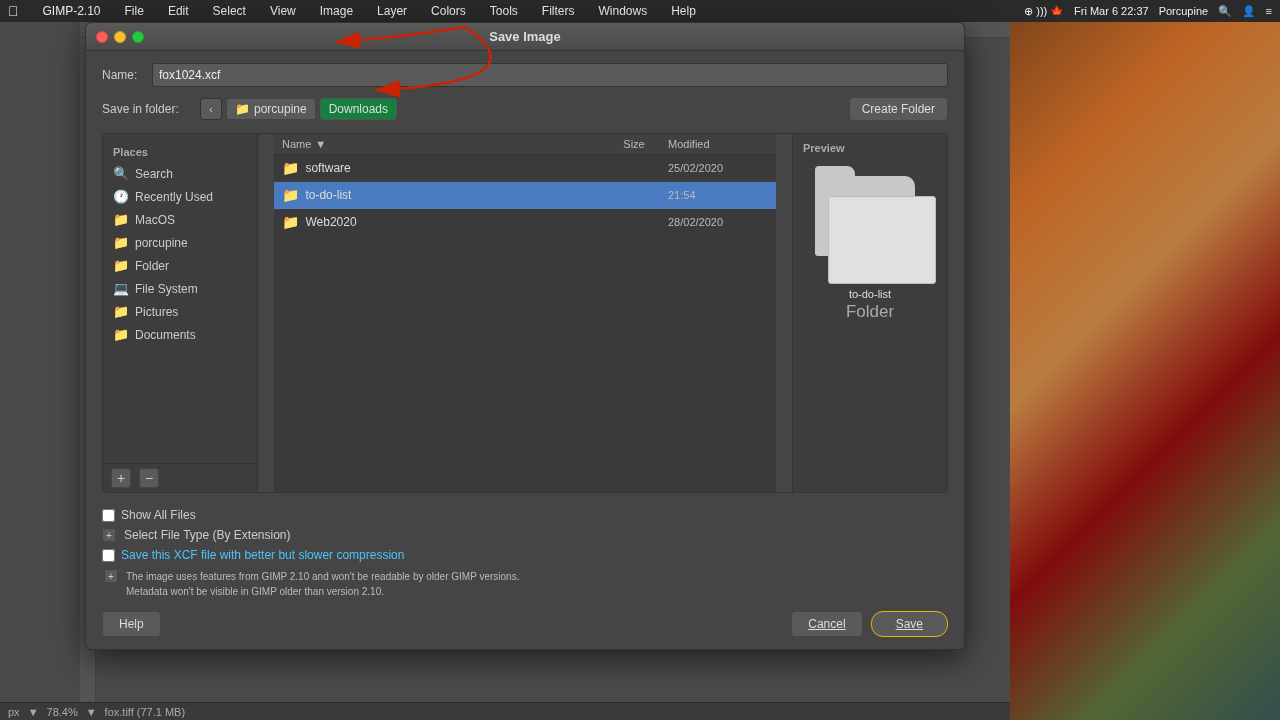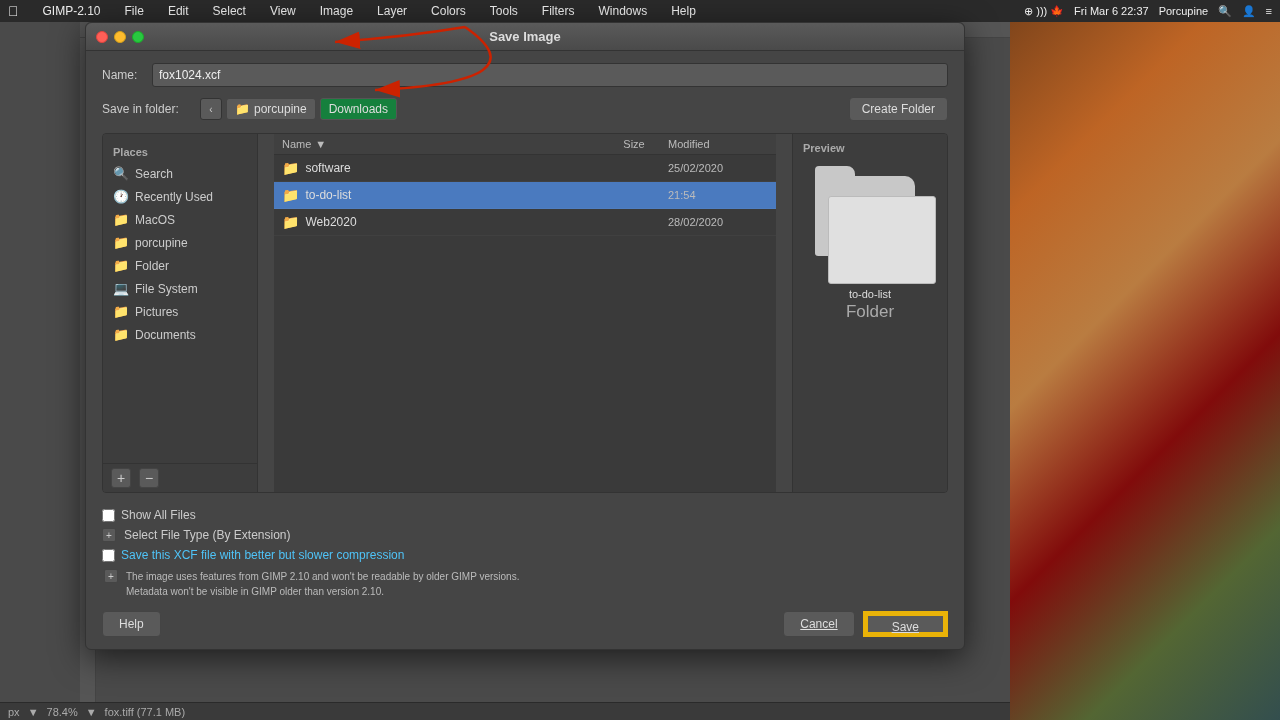--- a/index.html
+++ b/index.html
@@ -465,22 +465,22 @@
       border: 1px solid #444;
       border-radius: 4px;
       color: #ddd;
       font-size: 12px;
       cursor: pointer;
       height: 26px;
     }
     .save-btn {
       padding: 4px 24px;
       background: #5a5a5a;
-      border: 5px solid #eab308;
-      border-radius: 0;
+      border: 1px solid #eab308;
+      border-radius: 12px;
       color: #ddd;
       font-size: 12px;
       cursor: pointer;
       height: 26px;
       font-weight: 500;
     }
 
     
     .statusbar {
       position: absolute;

